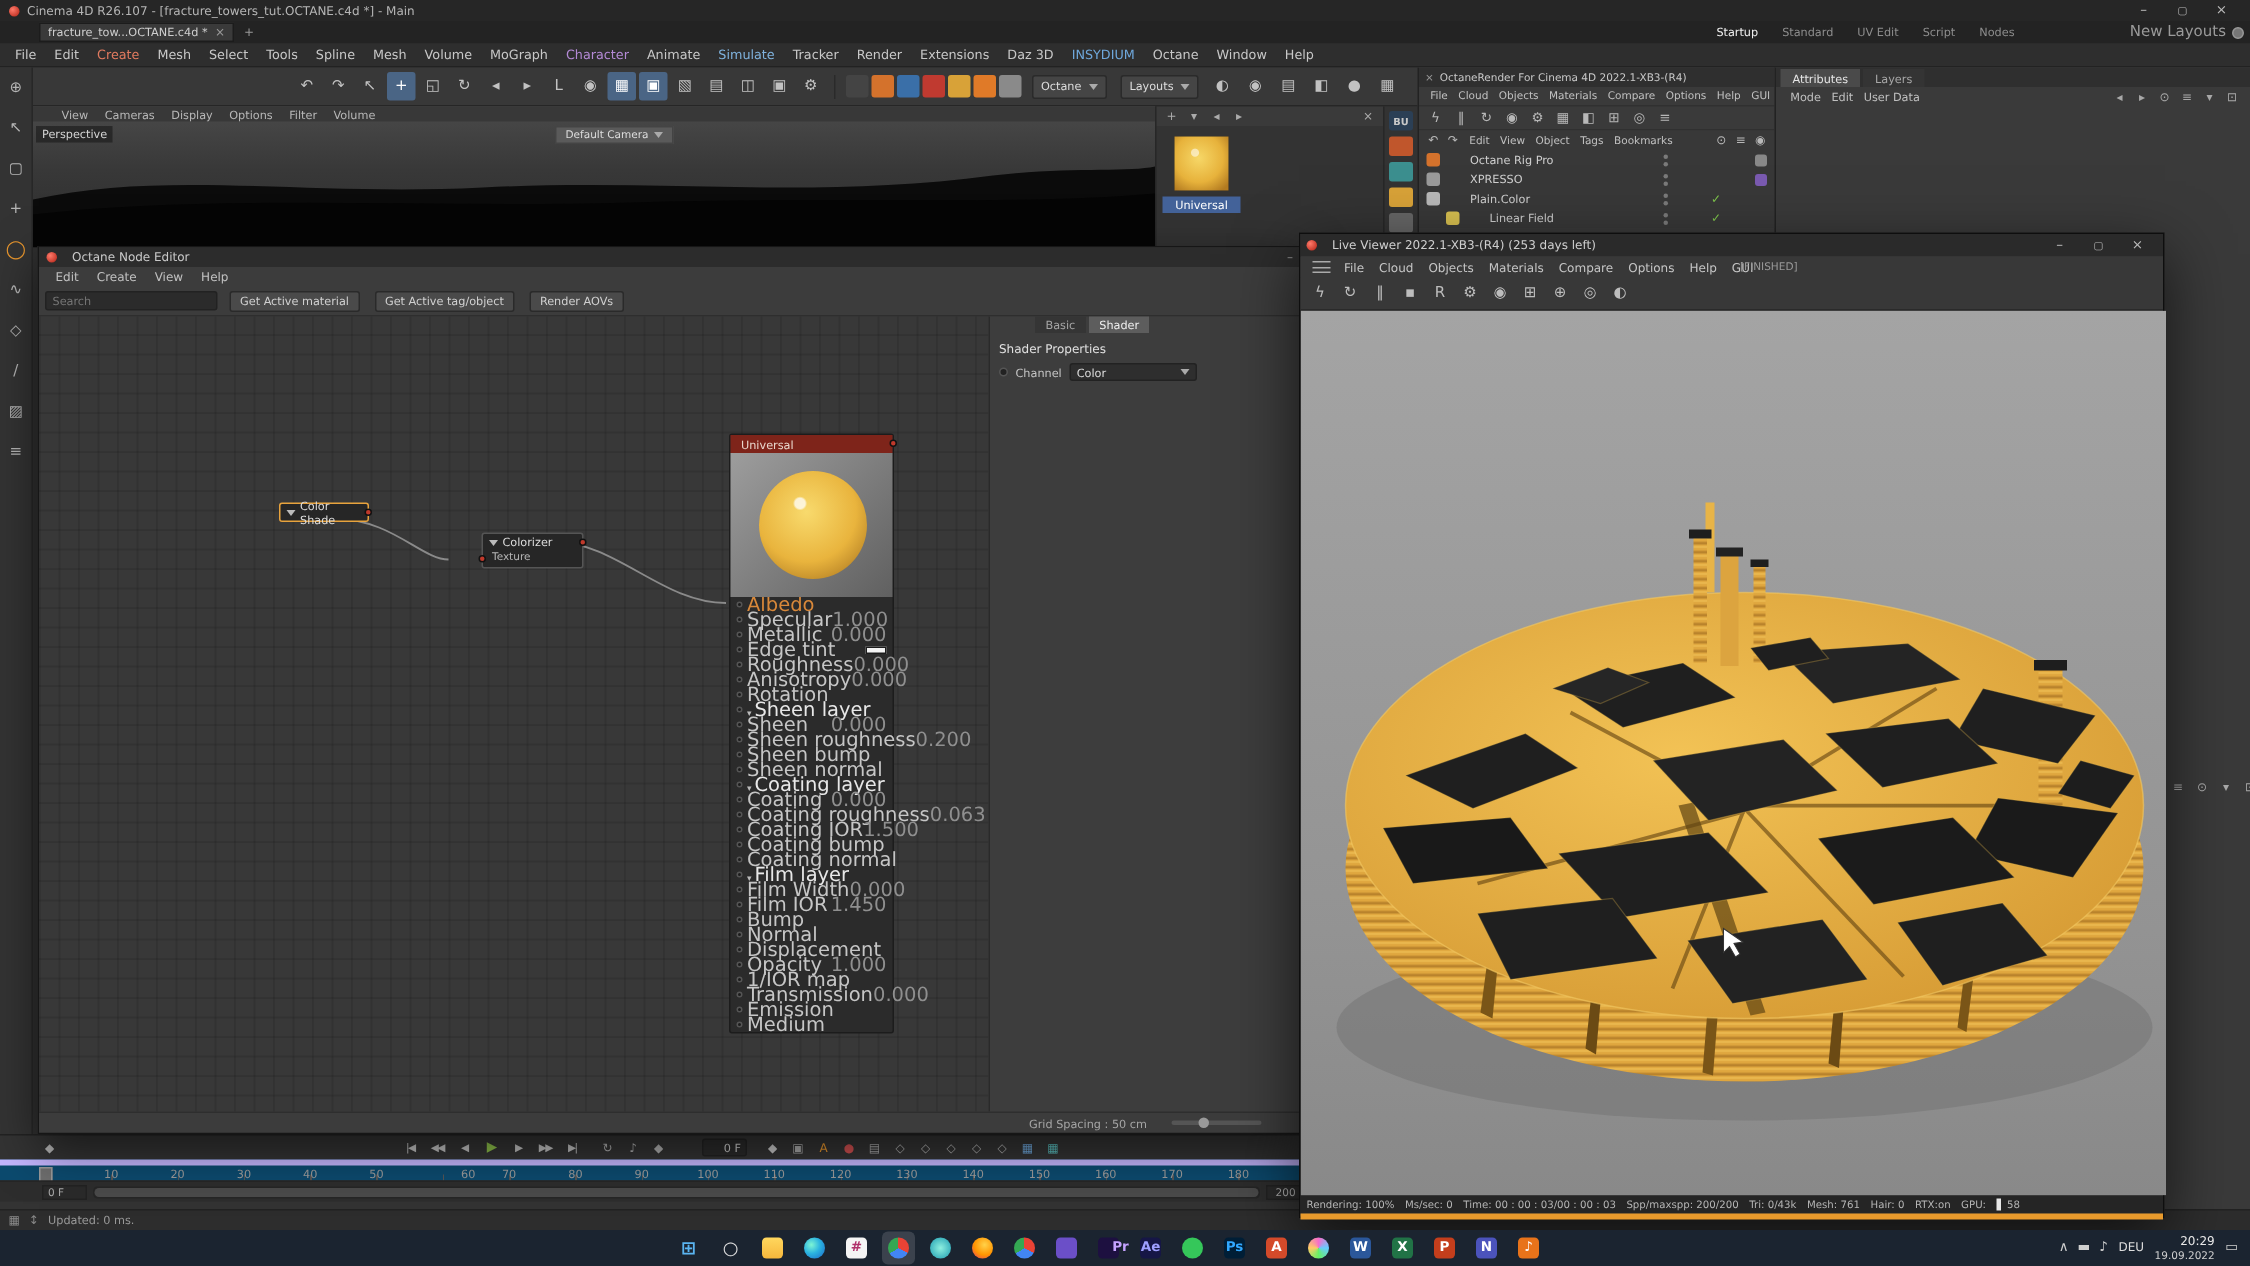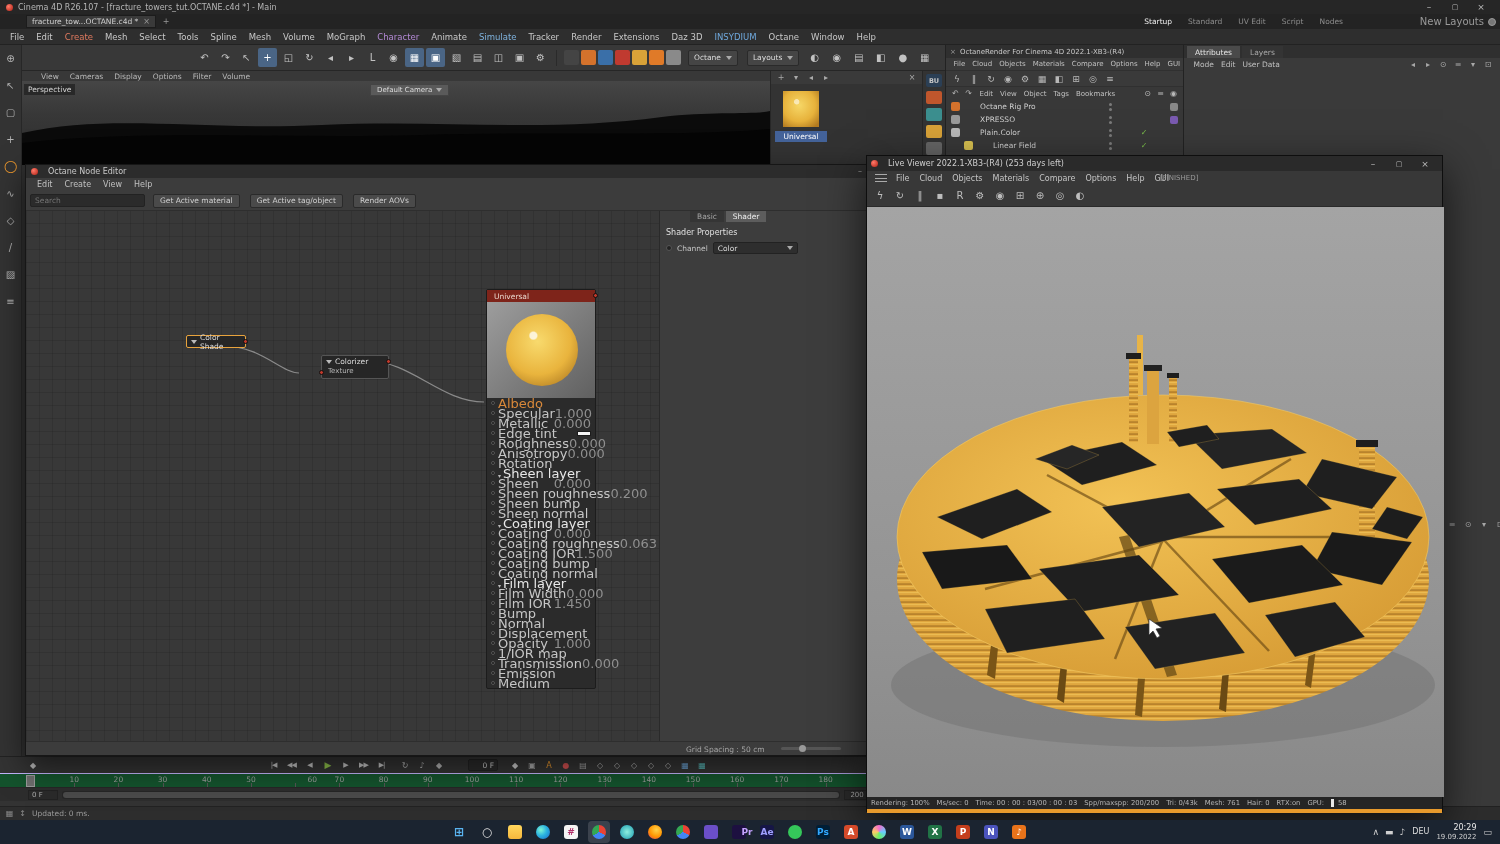--- a/index.html
+++ b/index.html
@@ -139,21 +139,21 @@
 .timeline{left:0;top:756px;width:868px;height:50px;background:#333;border-top:1px solid #222}
 .tl-row1{position:relative;height:16px}
 .tl-left{position:absolute;left:26px;top:2px;display:flex;gap:3px}
 .tl-transport{position:absolute;left:265px;top:1px;display:flex;gap:1px}
 .tpb{width:17px;height:14px;display:flex;align-items:center;justify-content:center;font-size:7px;color:#c2c2c2;letter-spacing:-1px}
 .tpb.play{color:#8ec04a;font-size:9px}
 .tl-pre{position:absolute;left:398px;top:2px;display:flex;gap:3px}
 .frame-field{position:absolute;left:468px;top:2px;width:30px;height:12px;background:#2a2a2a;border:1px solid #222;border-radius:2px;display:flex;align-items:center;justify-content:flex-end;padding:0 3px;font-size:7.5px;color:#ccc}
 .tl-post{position:absolute;left:508px;top:2px;display:flex;gap:3px}
 .ki{width:14px;height:12px;display:flex;align-items:center;justify-content:center;font-size:8px}
-.ruler{position:relative;height:14px;background:#14532d;border-top:1px solid #c4b5fd}
+.ruler{position:relative;height:14px;background:#0c4a6e;border-top:4px solid #c4b5fd}
 .ruler::before{content:"";position:absolute;left:30px;width:800px;bottom:0;height:4px;background:repeating-linear-gradient(90deg,#555 0 1px,transparent 1px 44.2px)}
 .ruler-num{position:absolute;top:1px;transform:translateX(-50%);font-size:7.5px;color:#9a9a9a}
 .playhead{position:absolute;left:26px;top:1px;width:9px;height:12px;background:#6e6e6e;border:1px solid #999}
 .tl-range{position:relative;height:14px;background:#2d2d2d;border-top:1px solid #262626}
 .range-field{position:absolute;top:2px;width:30px;height:10px;background:#2a2a2a;border:1px solid #222;display:flex;align-items:center;padding:0 3px;font-size:7px;color:#aaa}
 .range-track{position:absolute;left:62px;top:3px;width:778px;height:8px;background:#262626;border-radius:3px}
 .range-thumb{position:absolute;left:1px;top:1px;width:776px;height:6px;background:#4a4a4a;border-radius:3px}
 
 .statusbar{left:0;top:806px;width:1500px;height:14px;background:#2d2d2d;border-top:1px solid #222;display:flex;align-items:center;padding-left:4px;gap:4px;z-index:1}
 .sbi{width:11px;height:11px;display:flex;align-items:center;justify-content:center;color:#8a8a8a;font-size:8px}

